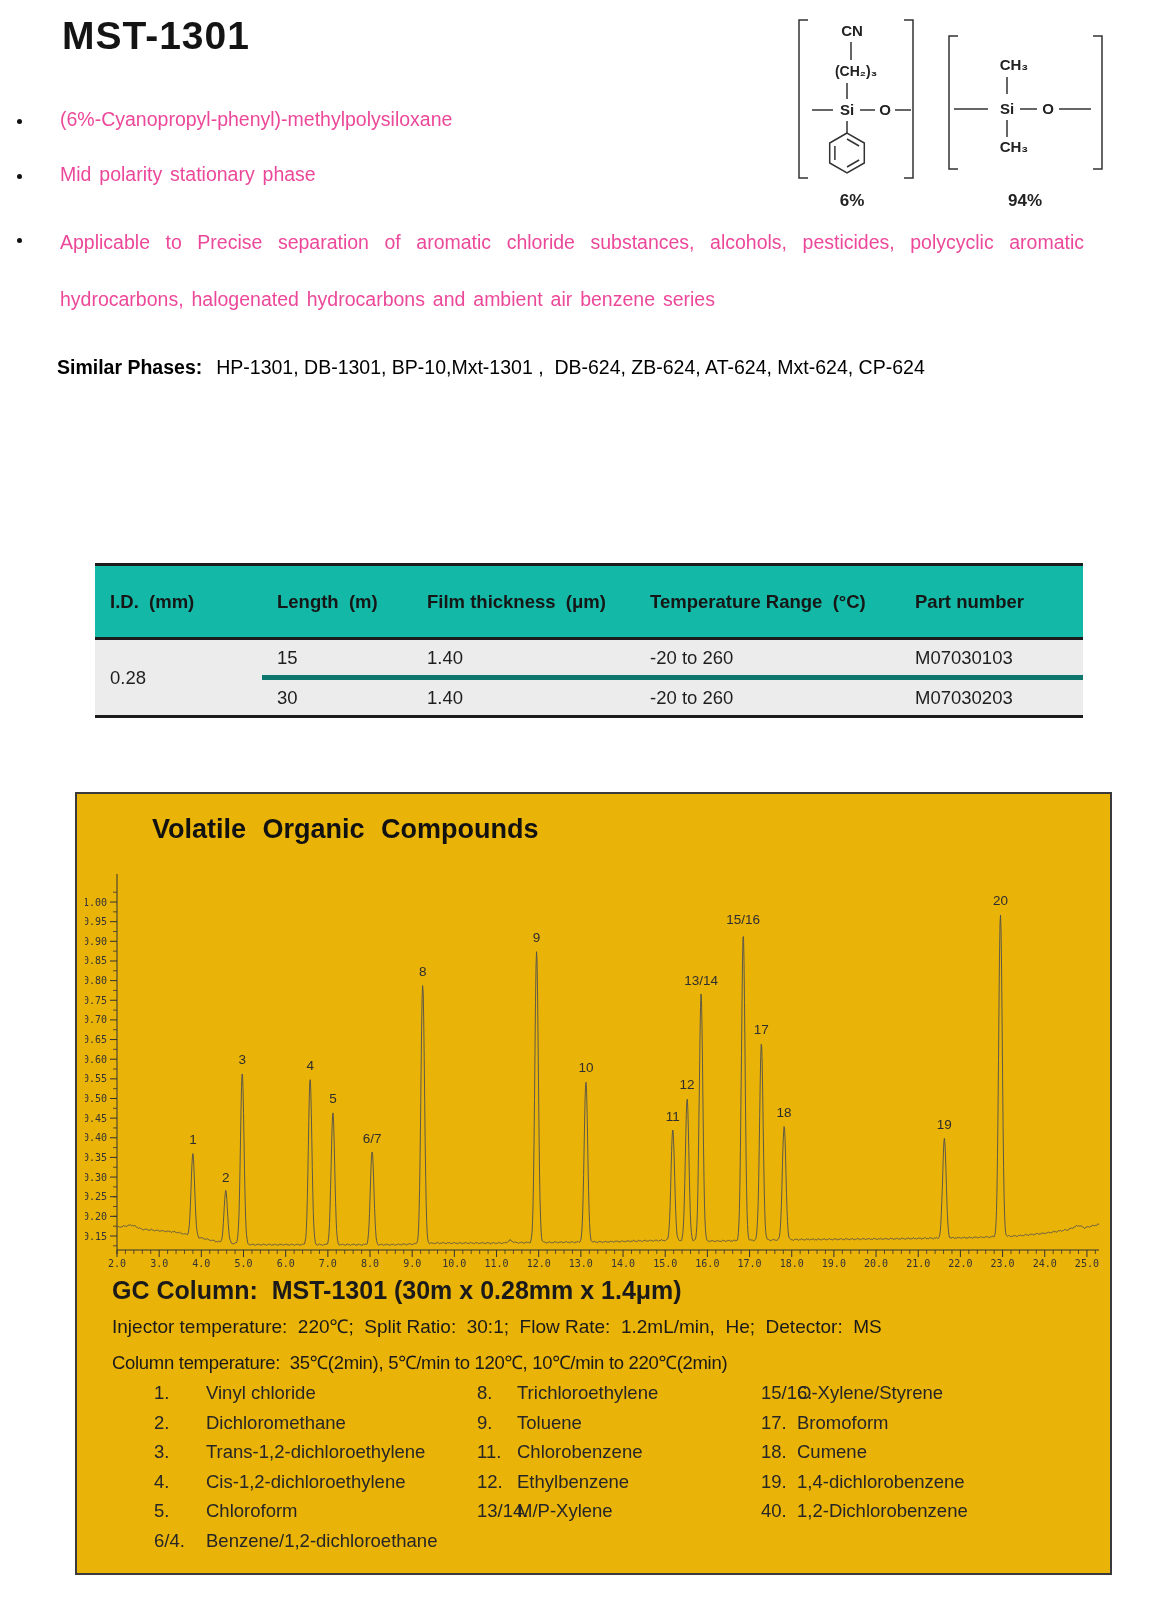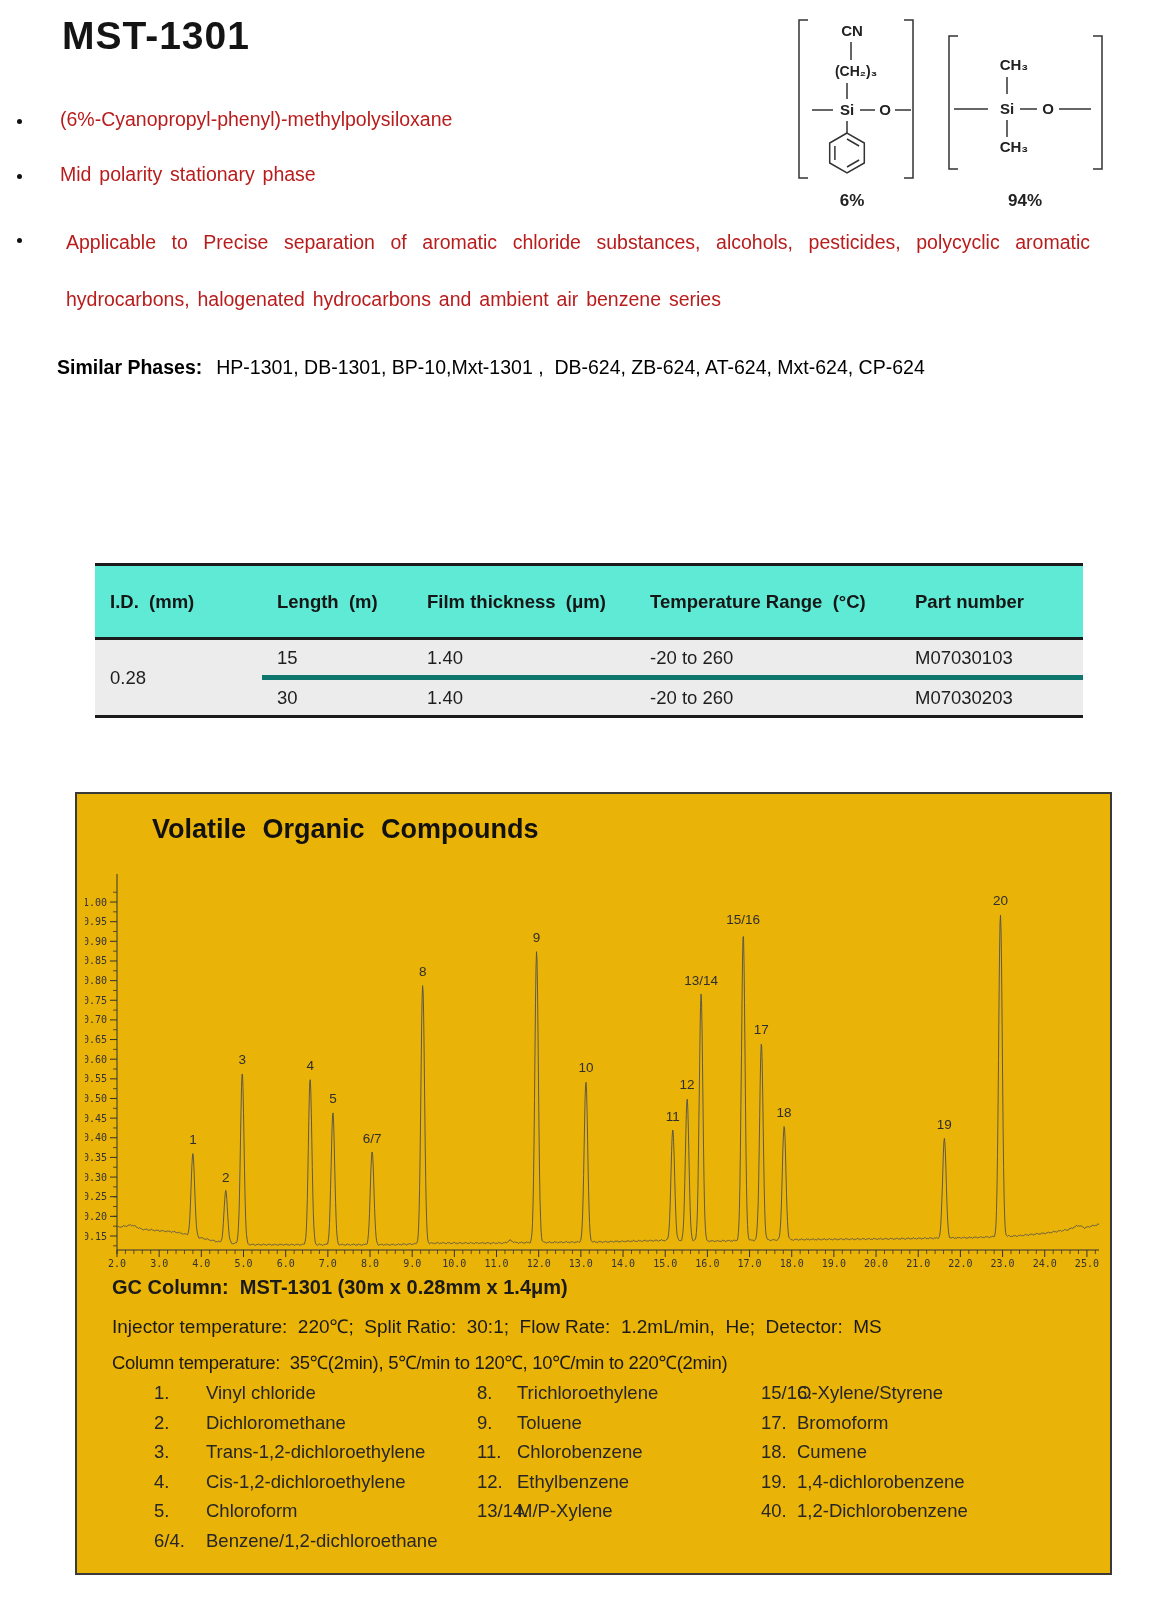--- a/index.html
+++ b/index.html
@@ -10,45 +10,45 @@
            letter-spacing:1px; color:#141414; }
 
   .struct-svg { position:absolute; left:788px; top:6px; }
   .struct-svg text { font-family:"Liberation Sans",sans-serif; font-size:15px; fill:#222; font-weight:600; }
   .struct-svg .chain { font-size:14px; }
   .struct-svg .pct { font-size:17px; font-weight:700; }
   .struct-svg path, .struct-svg line, .struct-svg polygon, .struct-svg polyline
     { stroke:#333; fill:none; stroke-width:1.5; }
 
   .dot { position:absolute; width:5px; height:5px; border-radius:50%; background:#111; }
-  .bullet-text { position:absolute; left:60px; font-size:19.5px; color:#b91c1c; word-spacing:2.5px; white-space:pre-wrap; }
+  .bullet-text { position:absolute; left:60px; font-size:19.5px; color:#ec4899; word-spacing:2.5px; white-space:pre-wrap; }
   #b3 { width:1024px; text-align:justify; line-height:57px; white-space:normal; }
 
   .similar { position:absolute; left:57px; top:356px; font-size:19.5px; color:#000000; white-space:pre-wrap; }
   .similar .lbl { font-weight:700; margin-right:14px; }
 
   .spec-table { position:absolute; left:95px; top:563px; width:988px; border-collapse:collapse;
                 table-layout:fixed; font-size:18.5px; color:#1e1e1e;
                 border-top:3px solid #1b1b1b; border-bottom:3px solid #1b1b1b; }
   .spec-table th { text-align:left; font-weight:700; padding-left:15px; white-space:pre; font-size:18.5px; color:#161616; }
-  .spec-table thead tr { height:74px; border-bottom:3px solid #1b1b1b; background:#5eead4; }
+  .spec-table thead tr { height:74px; border-bottom:3px solid #1b1b1b; background:#14b8a6; }
   .spec-table tbody tr { height:39px; background:#ececec; }
   .spec-table td { padding-left:15px; white-space:pre; }
   .spec-table tr.r1 td.divide { border-bottom:5px solid #0f766e; }
 
   .chartbox { position:absolute; left:75px; top:792px; width:1033px; height:779px;
               border:2px solid #3a3a3a; background:#eab308; }
   .chart-title { position:absolute; left:75px; top:20px; font-size:27px; font-weight:700;
                  word-spacing:9px; color:#111; }
   #plot { position:absolute; left:8px; top:62px; }
   .ax { font-family:"DejaVu Sans Mono",monospace; font-size:10px; fill:#333; }
   .pk { font-family:"Liberation Sans",sans-serif; font-size:13.5px; fill:#2e2e2e; }
 
   .gc-line { position:absolute; left:35px; white-space:pre-wrap; color:#1a1a1a; }
-  #gc1 { top:482px; font-size:20px; font-weight:700;text-align:center; }
+  #gc1 { top:482px; font-size:25px; font-weight:700;text-align:center; }
   #gc2 { top:519px; font-size:19px; }
   #gc3 { top:555px; font-size:18.5px; letter-spacing:-0.3px; }
 
   .compounds { position:absolute; top:584px; left:0; width:1030px; height:185px; }
   .c-col { position:absolute; top:0; }
   .c-col.col-0 { left:65px;  width:320px; }
   .c-col.col-1 { left:388px; width:285px; }
   .c-col.col-2 { left:672px; width:330px; }
   .c-item { display:flex; line-height:29.5px; font-size:18.5px; color:#262626; }
   .c-num { flex:none; box-sizing:content-box; padding-left:12px; }
@@ -99,21 +99,21 @@
     </g>
   </svg>
 
   <div class="dot" style="left:17px; top:119px;"></div>
   <div class="bullet-text" style="top:108px;">(6%-Cyanopropyl-phenyl)-methylpolysiloxane</div>
 
   <div class="dot" style="left:17px; top:174px;"></div>
   <div class="bullet-text" style="top:163px;">Mid polarity stationary phase</div>
 
   <div class="dot" style="left:17px; top:238px;"></div>
-  <div class="bullet-text" id="b3" style="top:214px;margin-left:6px;">Applicable to Precise separation of aromatic chloride substances, alcohols, pesticides, polycyclic aromatic hydrocarbons, halogenated hydrocarbons and ambient air benzene series</div>
+  <div class="bullet-text" id="b3" style="top:214px;">Applicable to Precise separation of aromatic chloride substances, alcohols, pesticides, polycyclic aromatic hydrocarbons, halogenated hydrocarbons and ambient air benzene series</div>
 
   <div class="similar"><span class="lbl">Similar Phases:</span><span>HP-1301, DB-1301, BP-10,Mxt-1301 ,  DB-624, ZB-624, AT-624, Mxt-624, CP-624</span></div>
 
   <table class="spec-table">
     <colgroup>
         <col style="width:167px">
         <col style="width:150px">
         <col style="width:223px">
         <col style="width:265px">
         <col style="width:183px">

